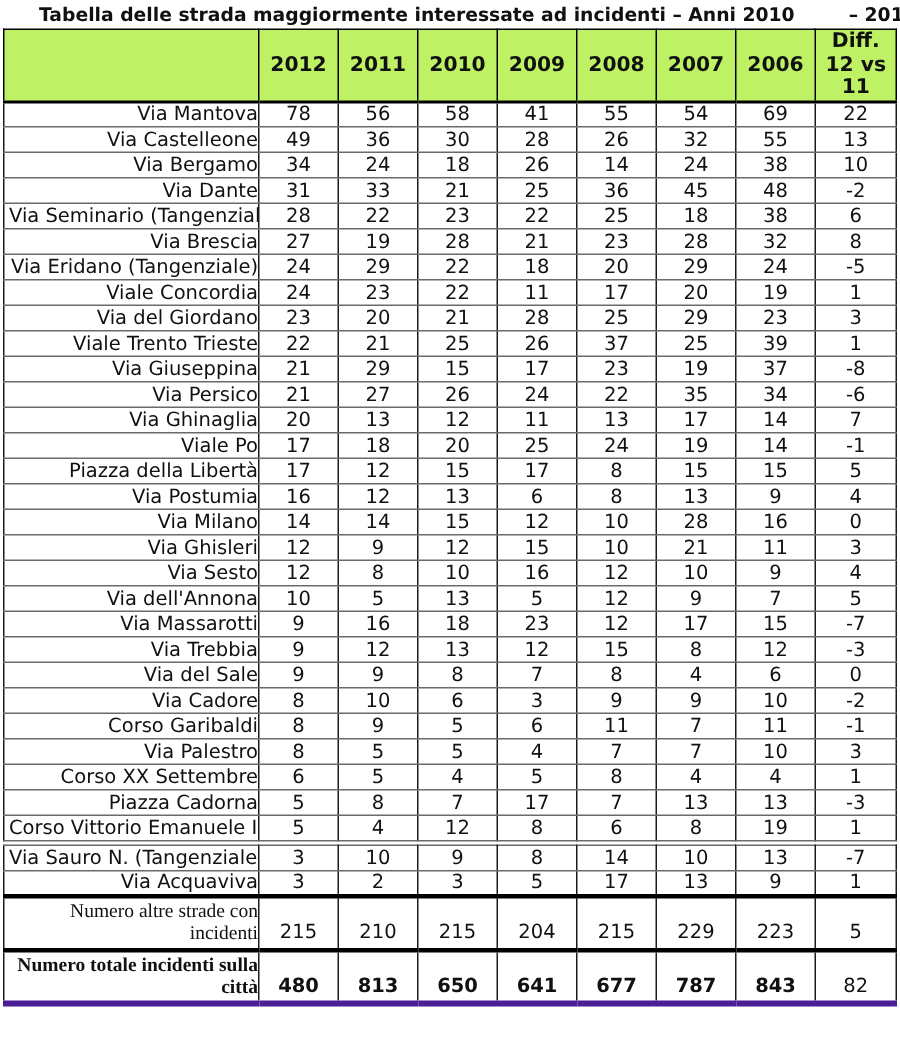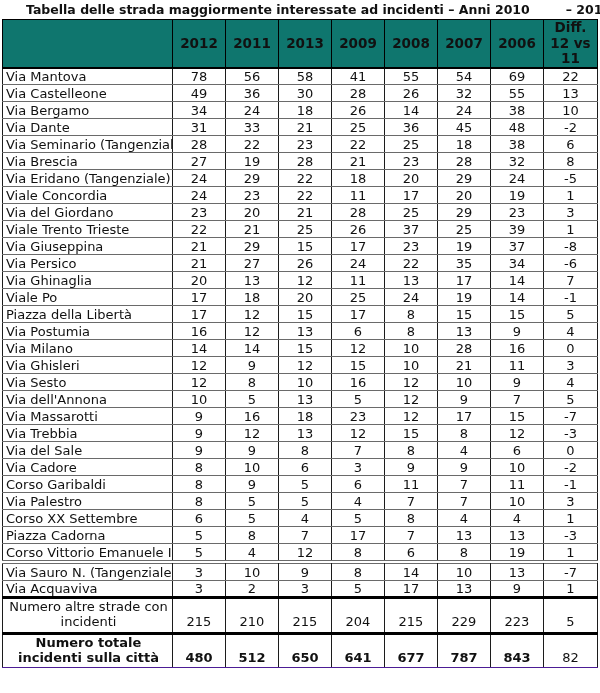--- a/index.html
+++ b/index.html
@@ -34,36 +34,36 @@
   
   .main-table { border: 1px solid #000; }
   .main-table th {
     border: 1px solid #000;
     border-bottom: 2px solid #000;
     font-size: 13.5px;
     font-weight: bold;
     height: 35px;
     line-height: 1.15;
     padding: 0;
-    background: #0f766e;
+    background: #bef264;
   }
   .main-table td,
   .tang-table td {
     border-left: 1px solid #1c1c1c;
     border-right: 1px solid #1c1c1c;
     border-top: 1px solid #6a6a6a;
     border-bottom: 1px solid #6a6a6a;
     font-size: 13px;
     height: 17px;
     padding: 0;
     line-height: 1;
     white-space: nowrap;
     overflow: hidden;
   }
-  .name-cell { text-align: left; padding-left: 3px !important; }
+  .name-cell { text-align: right; padding-left: 3px !important; }
   .num-cell  { text-align: center; }
 
   
   .tang-table {
     margin-top: 2px;
     border: 1px solid #000;
     border-bottom: 3px solid #000;
   }
   .tang-table td { height: 17px; }
 
@@ -75,26 +75,27 @@
     padding: 0 0 2px 0;
     vertical-align: bottom;
     line-height: 1.18;
   }
   .summary-table .other-row td {
     height: 32px;
     border-bottom: 3px solid #000;
   }
   .summary-table .total-row td {
     height: 25px;
-    border-bottom: 1px solid #4c1d95;
+    border-bottom: 4px solid #4c1d95;
   }
   .summary-table .label-cell {
-    text-align: center;
+    text-align: right;
     padding-left: 2px;
     white-space: normal;
+    font-family: Liberation Serif, serif;
   }
   .summary-table .total-row .label-cell,
   .summary-table .total-row .num-cell.b {
     font-weight: bold;
   }
 </style>
 </head>
 <body>
 
 <div class="title">
@@ -111,21 +112,21 @@
       <col class="c-year">
       <col class="c-year">
       <col class="c-year">
       <col class="c-diff">
   </colgroup>
   <thead>
     <tr>
       <th></th>
       <th>2012</th>
       <th>2011</th>
-      <th>2013</th>
+      <th>2010</th>
       <th>2009</th>
       <th>2008</th>
       <th>2007</th>
       <th>2006</th>
       <th>Diff. 12 vs 11</th>
     </tr>
   </thead>
   <tbody>
       <tr>
         <td class="name-cell">Via Mantova</td>
@@ -507,21 +508,21 @@
       <td class="num-cell">215</td>
       <td class="num-cell">204</td>
       <td class="num-cell">215</td>
       <td class="num-cell">229</td>
       <td class="num-cell">223</td>
       <td class="num-cell">5</td>
     </tr>
     <tr class="total-row">
       <td class="label-cell">Numero totale incidenti sulla città</td>
       <td class="num-cell b">480</td>
-      <td class="num-cell b">512</td>
+      <td class="num-cell b">813</td>
       <td class="num-cell b">650</td>
       <td class="num-cell b">641</td>
       <td class="num-cell b">677</td>
       <td class="num-cell b">787</td>
       <td class="num-cell b">843</td>
       <td class="num-cell">82</td>
     </tr>
   </tbody>
 </table>
 

